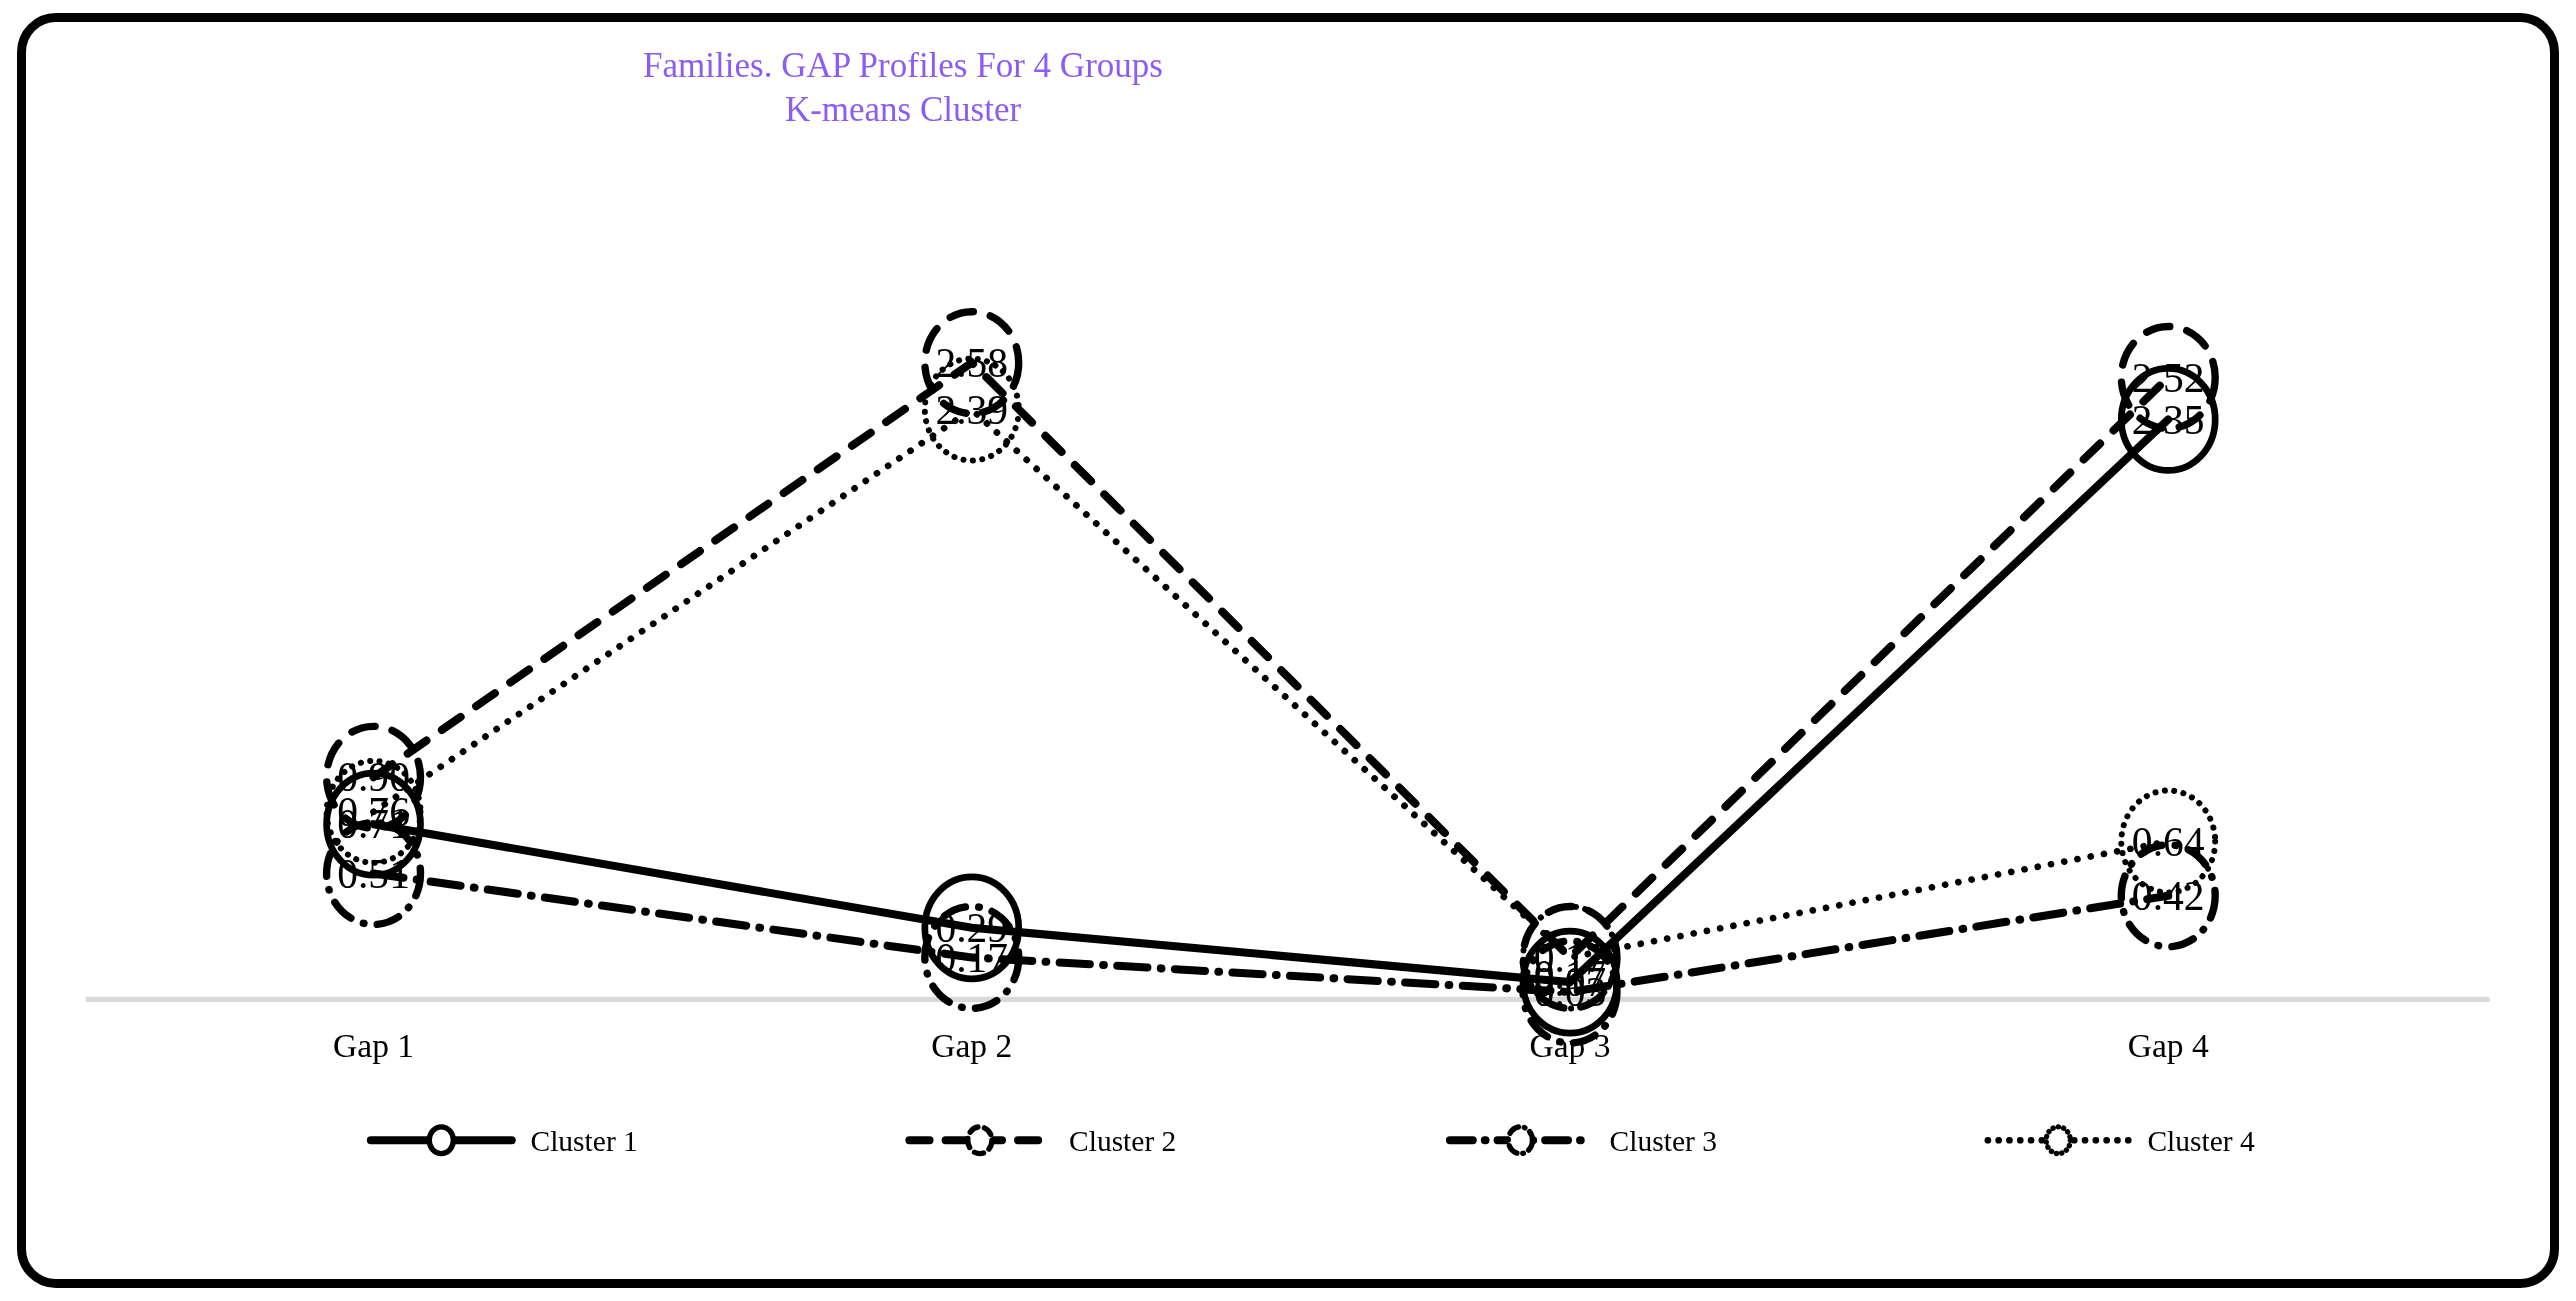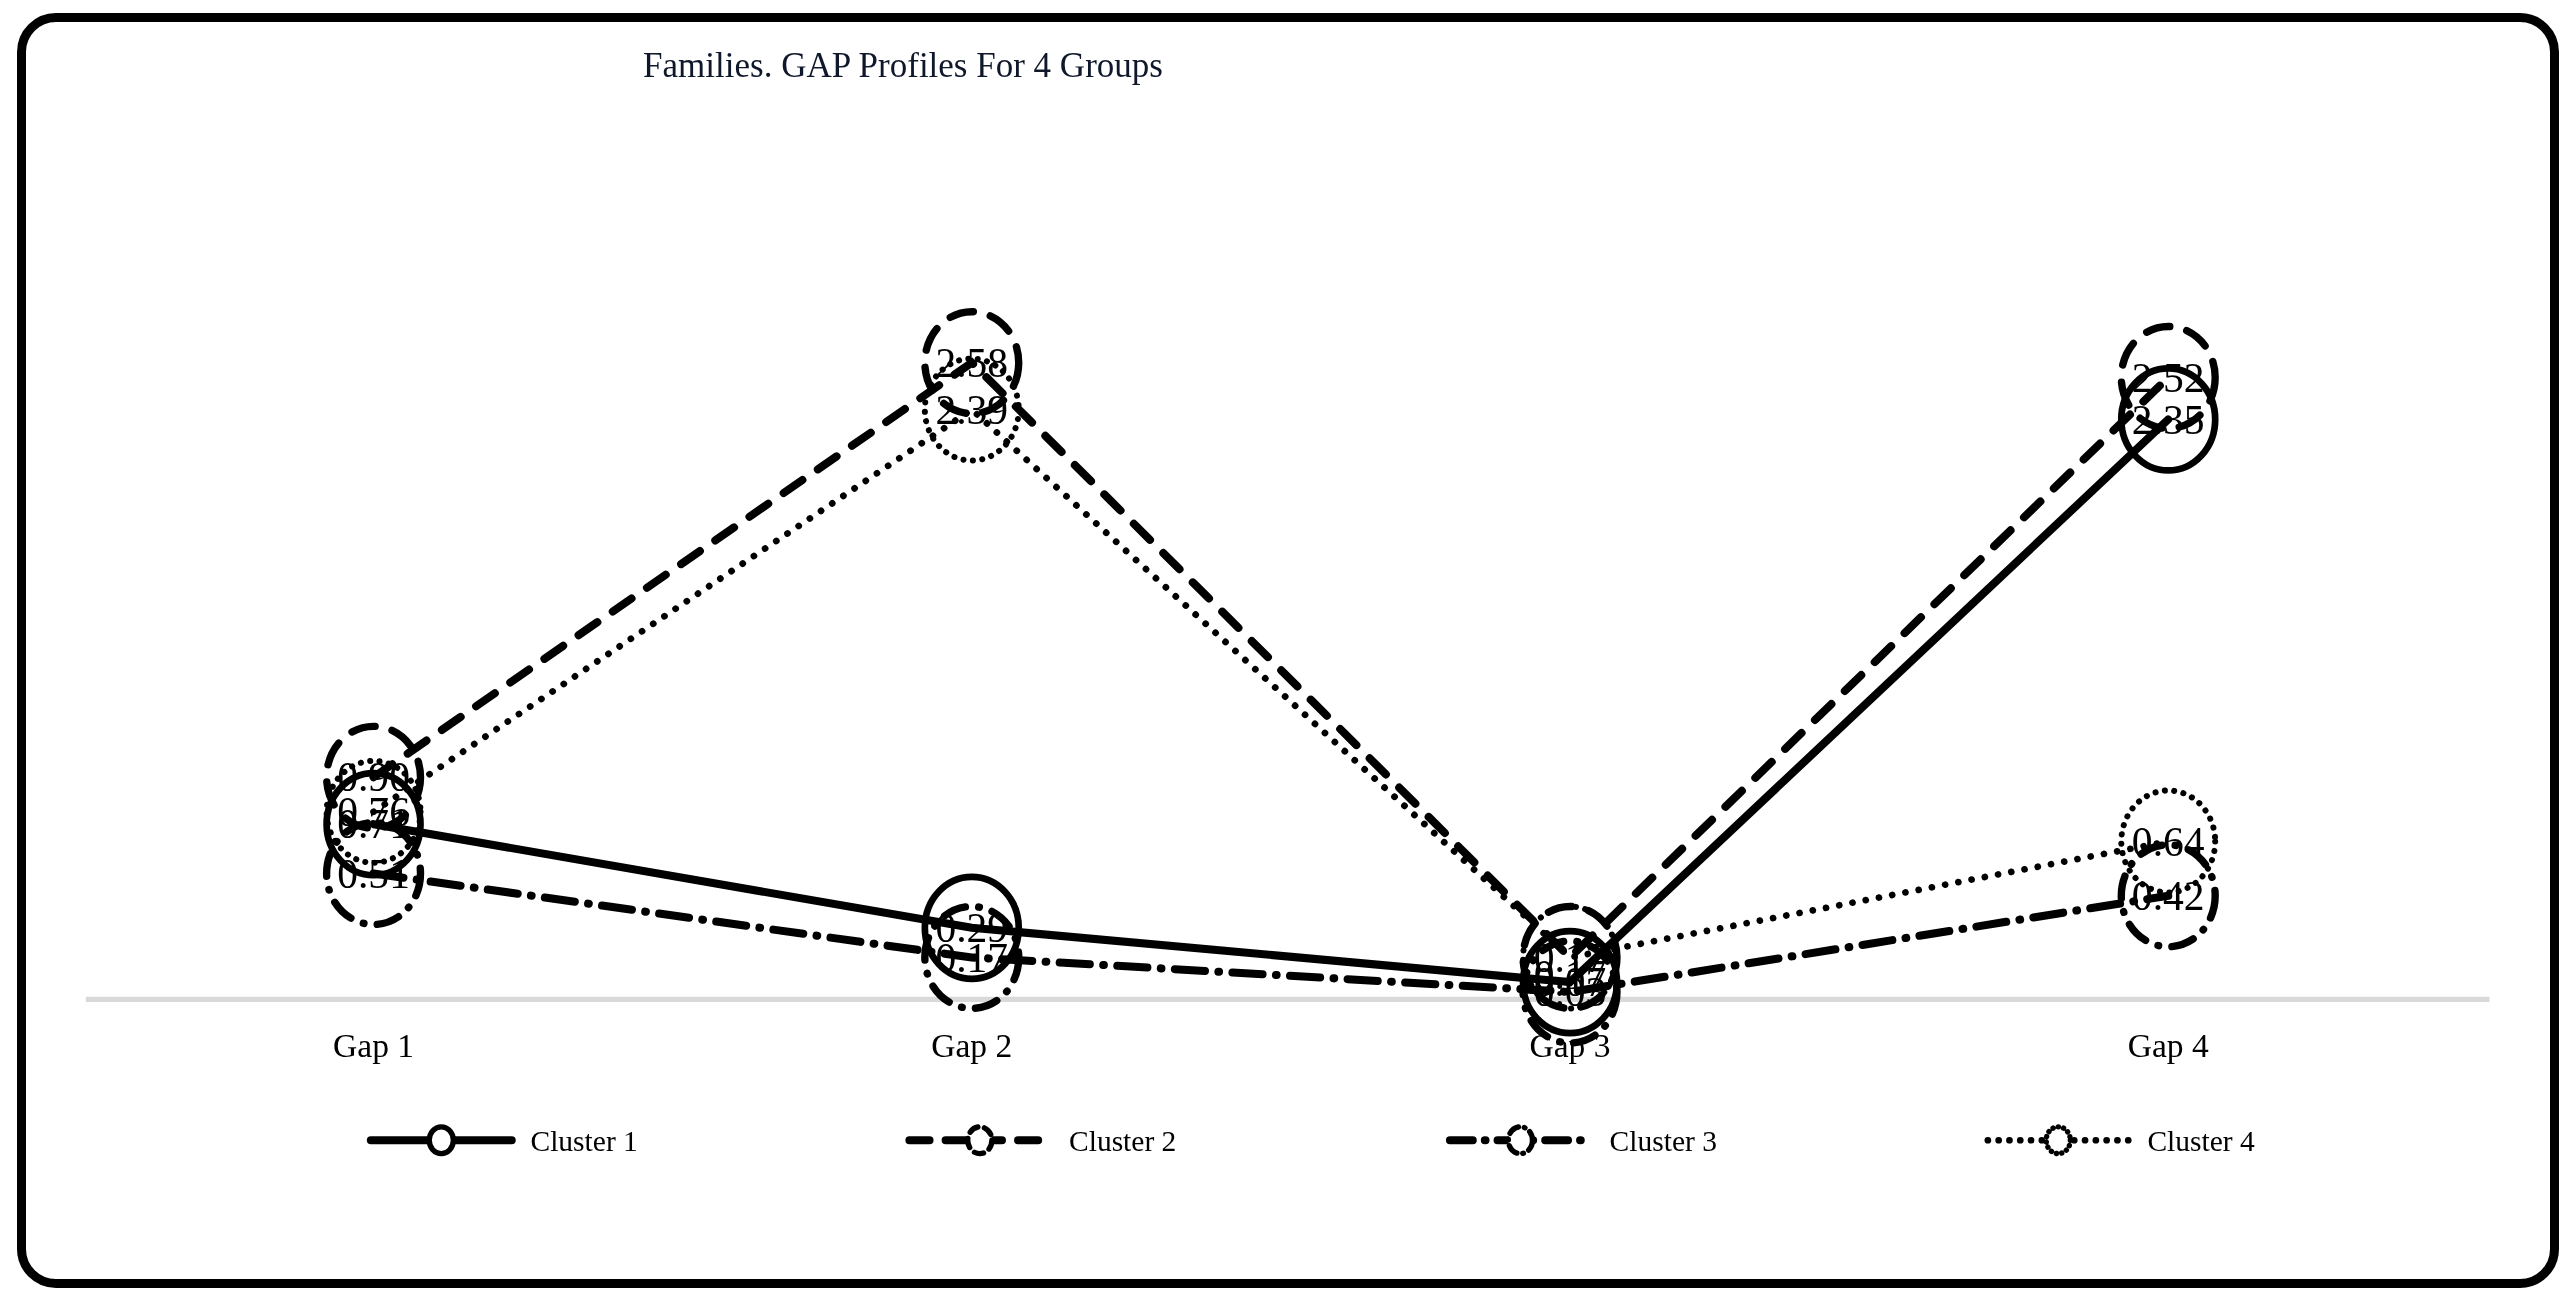--- a/index.html
+++ b/index.html
@@ -17,34 +17,35 @@
     border-radius:39px;
     pointer-events:none;
   }
   #chart-title{
     position:absolute;
     left:903px;top:44px;
     transform:translateX(-50%);
     text-align:center;
     font-size:35px;
     line-height:44px;
-    color:#0f172a;
+    color:#8b5cf6;
     white-space:nowrap;
   }
   #chart-svg{position:absolute;left:0;top:0;}
   text{font-family:"Liberation Serif","DejaVu Serif",serif;}
 </style>
 </head>
 <body>
 
 <div id="stage">
   <div id="card-border"></div>
 
   <div id="chart-title">
     <div>Families. GAP Profiles For 4 Groups</div>
+    <div>K-means Cluster</div>
   </div>
 
   <svg id="chart-svg" width="2576" height="1302" viewBox="0 0 3841 1941">
     <g id="g-axis">
         <line x1="128" y1="1490" x2="3712" y2="1490" stroke="#d9d9d9" stroke-width="8"></line>
       </g>
     <g id="g-lines">
         <path d="M557 1158.8 L 1449 540.56 L 2341 1427.44 L 3233 562.64" fill="none" stroke="#000000" stroke-width="12" stroke-linecap="round" stroke-dasharray="34 28"></path>
         <path d="M557 1210.32 L 1449 610.4799999999999 L 2341 1427.44 L 3233 1254.48" fill="none" stroke="#000000" stroke-width="10" stroke-linecap="round" stroke-dasharray="0.1 20"></path>
         <path d="M557 1302.32 L 1449 1427.44 L 2341 1478.96 L 3233 1335.44" fill="none" stroke="#000000" stroke-width="12" stroke-linecap="round" stroke-dasharray="45 20 1 20"></path>

